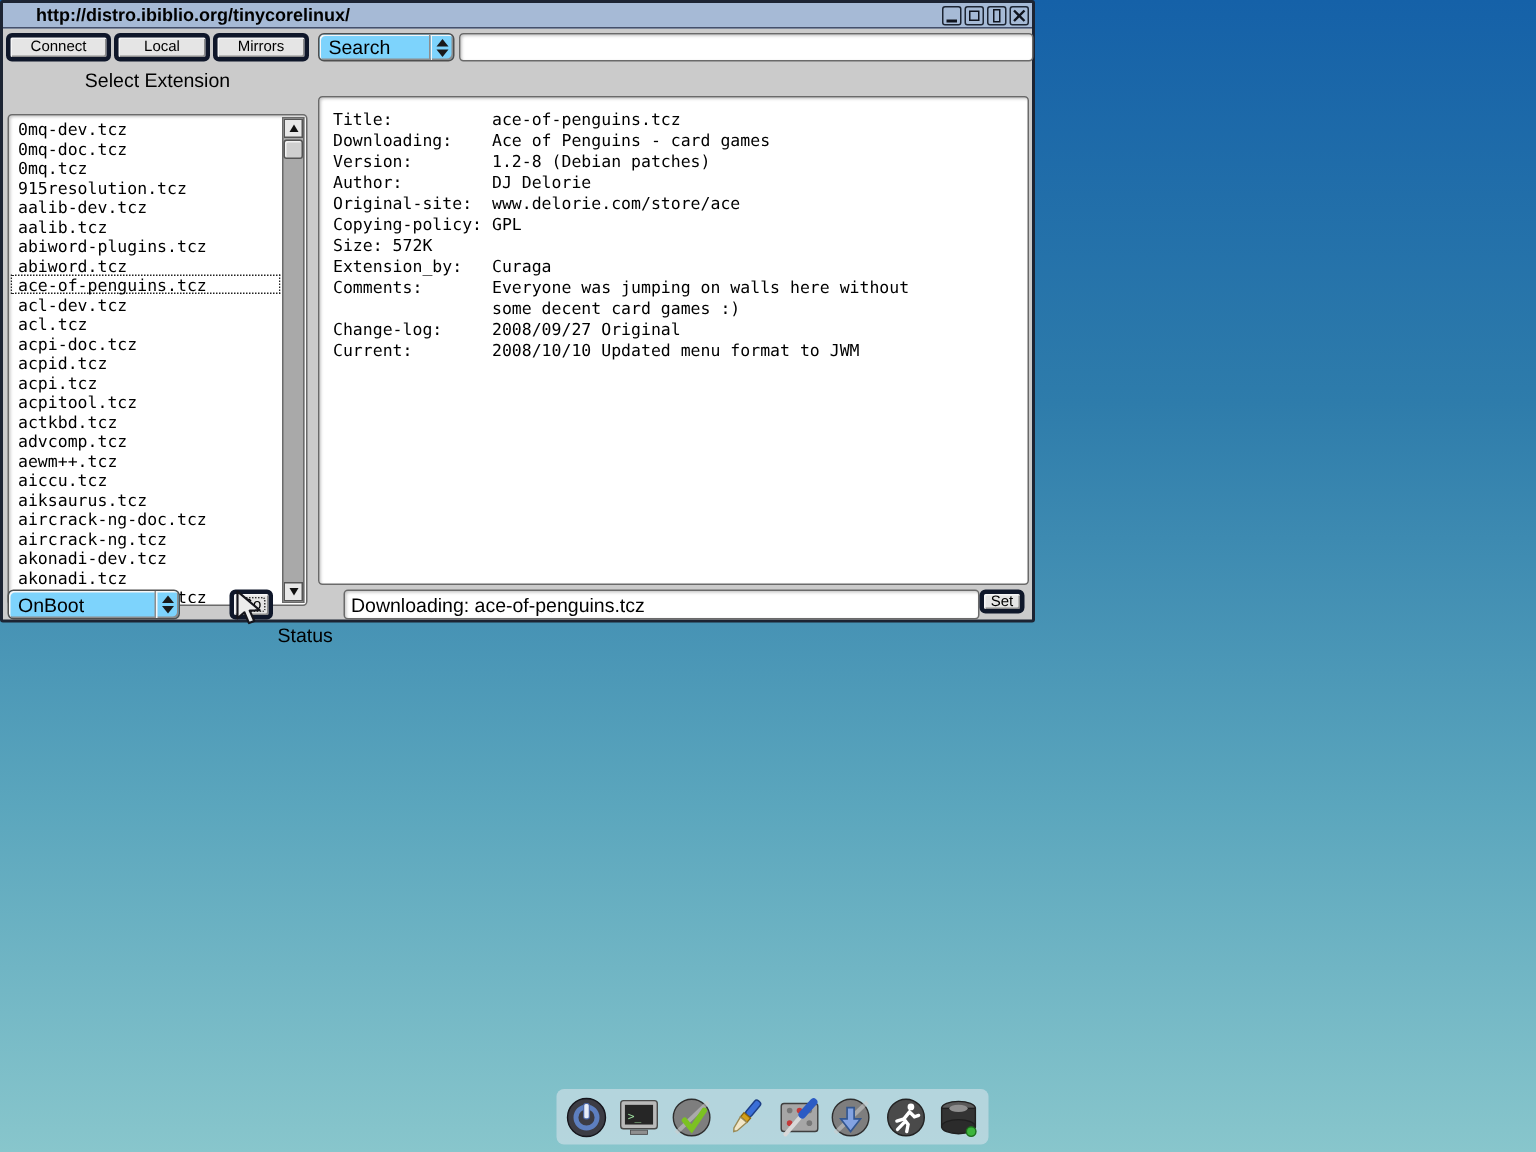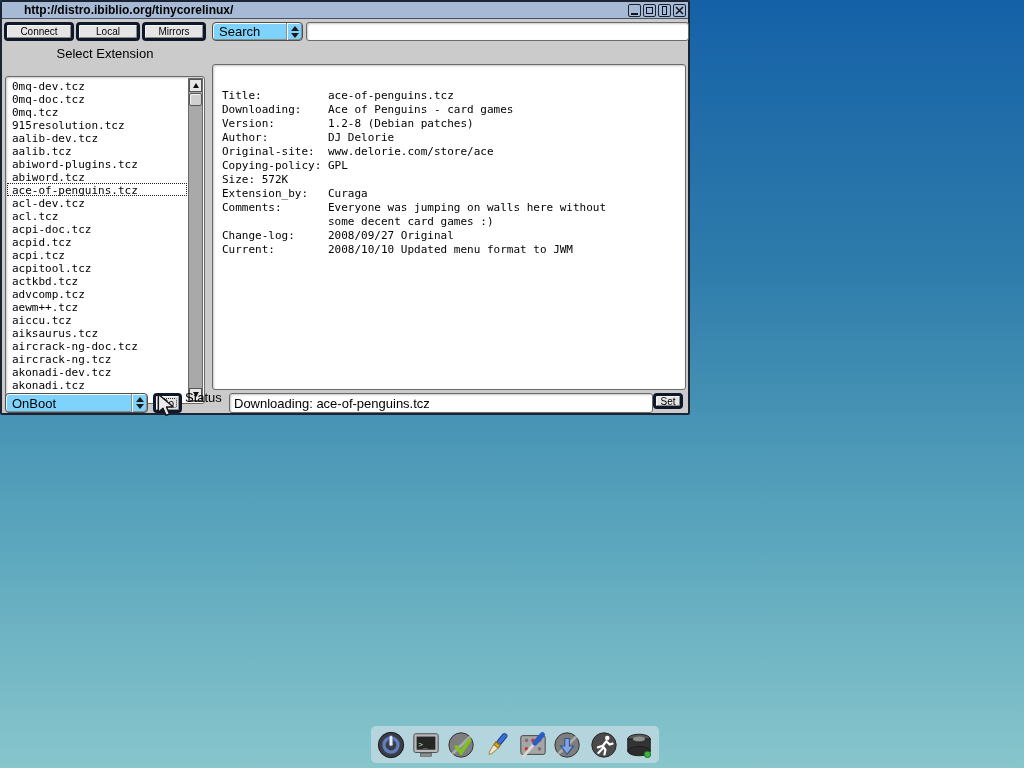--- a/index.html
+++ b/index.html
@@ -97,21 +97,21 @@
   .sb-btn.down { bottom:0; }
   .sb-thumb { position:absolute; left:0; top:14px; width:13px; height:13px;
               background:#cfcfcf; border:1px solid #555;
               box-shadow:inset 1px 1px 0 #f2f2f2; border-radius:2px; }
   .sb-tri-up { width:0; height:0; border-left:3.5px solid transparent; border-right:3.5px solid transparent; border-bottom:5px solid #111; }
   .sb-tri-down { width:0; height:0; border-left:3.5px solid transparent; border-right:3.5px solid transparent; border-top:5px solid #111; }
 
   
   .infopanel {
     position:absolute; left:210px; top:62px; width:474px; height:326px;
-    padding:24px 9px; overflow:hidden;
+    padding:8px 9px; overflow:hidden;
   }
   .info-line {
     font-family:"DejaVu Sans Mono", monospace; font-size:11px; line-height:14px;
     white-space:pre; color:#000;
   }
 
   
   .go-btn { left:151px; top:391px; width:29px; height:20px; }
   .go-btn .focus { position:absolute; inset:2px; border:1px dotted #333; border-radius:2px; }
   .set-btn { left:651px; top:391px; width:30px; height:16px; }
@@ -217,34 +217,34 @@
         <div class="info-line">Original-site:  www.delorie.com/store/ace</div>
         <div class="info-line">Copying-policy: GPL</div>
         <div class="info-line">Size: 572K</div>
         <div class="info-line">Extension_by:   Curaga</div>
         <div class="info-line">Comments:       Everyone was jumping on walls here without</div>
         <div class="info-line">                some decent card games :)</div>
         <div class="info-line">Change-log:     2008/09/27 Original</div>
         <div class="info-line">Current:        2008/10/10 Updated menu format to JWM</div>
       </div>
 
-    <div class="choice" style="left:3px; top:391px; width:143px; height:20px;gap:38px;">
+    <div class="choice" style="left:3px; top:391px; width:115px; height:20px;gap:38px;">
       <span class="val">OnBoot</span>
       <span class="arrows">
         <span class="tri-up"></span>
           <span class="tri-down"></span>
       </span>
     </div>
 
     <div class="btn go-btn">
       <span>Go</span>
       <span class="focus"></span>
     </div>
 
-    <div class="label" style="left:183px; top:388px;">Status</div>
+    <div class="label" style="left:183px; top:414px;">Status</div>
 
     <input class="field sunken" style="left: 227px; top: 391px; width: 424px; height: 20px;" value="Downloading: ace-of-penguins.tcz">
 
     <div class="btn set-btn">Set</div>
 
   </div>
 
   <svg class="cursor" width="20" height="24" viewBox="0 0 12 15">
     <path d="M1.2 0.8 L1.2 12 L4.1 9.5 L6 14 L8.2 13.1 L6.3 8.8 L10.4 8.6 Z" fill="#ececec" stroke="#15151c" stroke-width="0.9" stroke-linejoin="round"></path>
   </svg>

